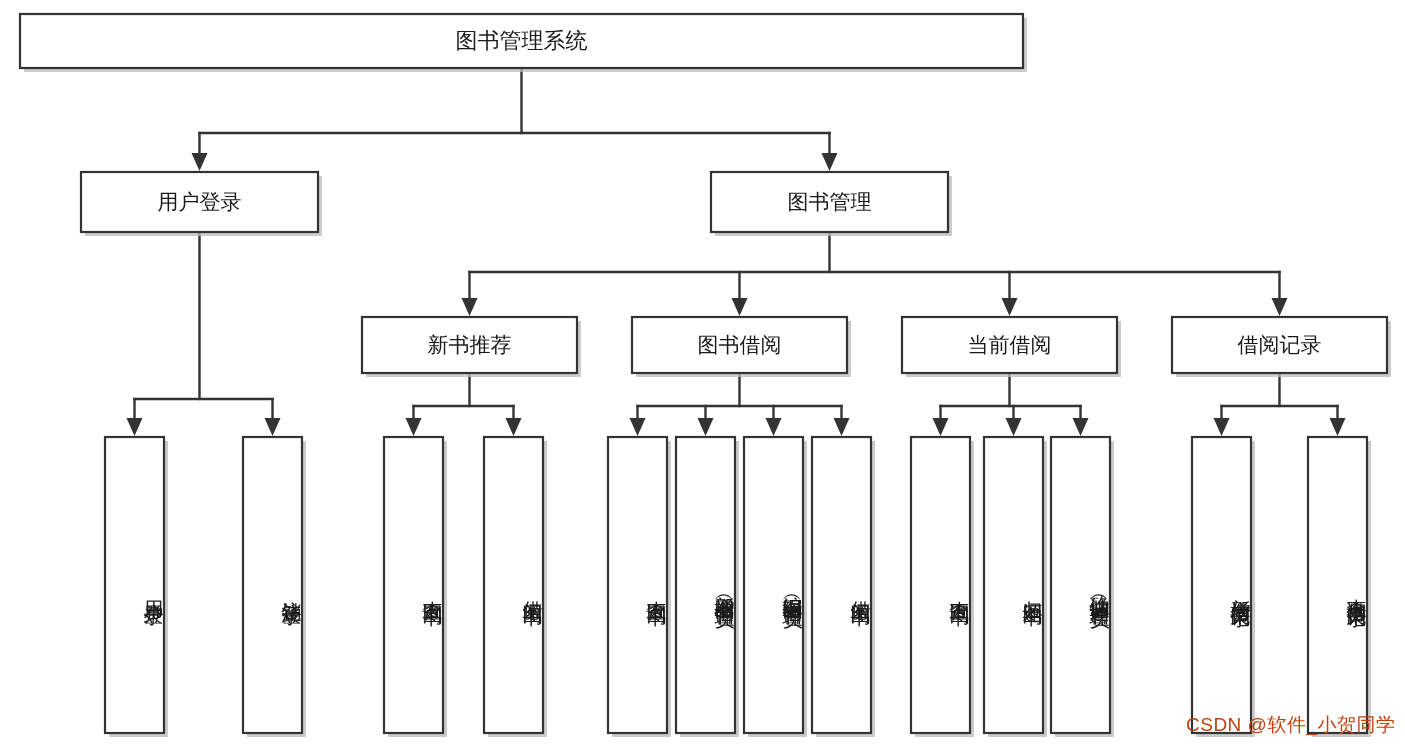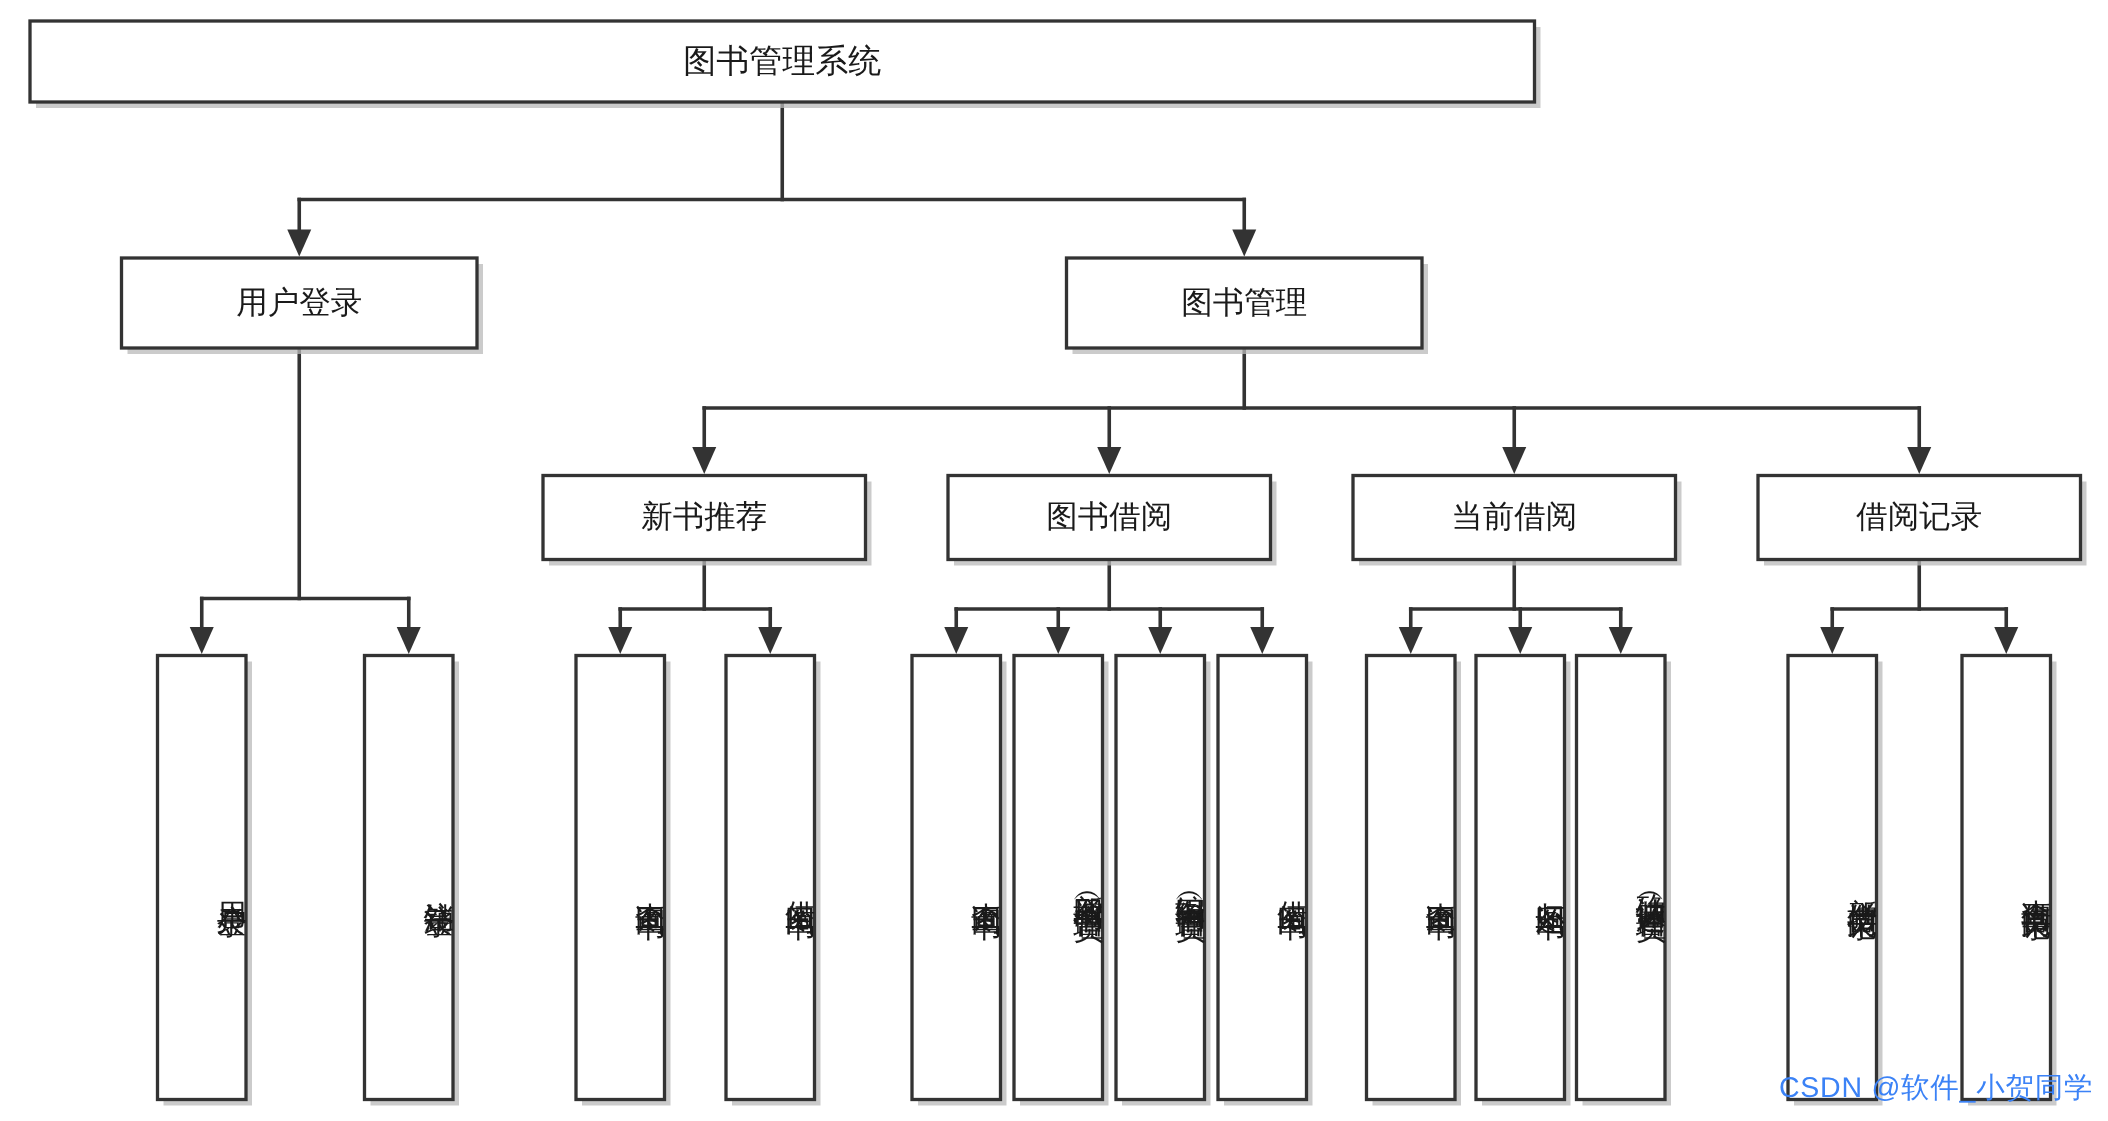--- a/index.html
+++ b/index.html
@@ -68,21 +68,21 @@
     white-space: nowrap;
     pointer-events: none;
     display: flex;
     align-items: flex-start;
     justify-content: center;
   }
   .watermark {
     position: absolute;
     font-family: "Liberation Sans", "DejaVu Sans", sans-serif;
     font-size: 19px;
-    color: #3b82f6;
+    color: #c2410c;
     left: 1186px;
     top: 712px;
     white-space: nowrap;
     letter-spacing: 0.5px;
   }
 </style>
 </head>
 <body>
 
 <div id="diagram-root">

